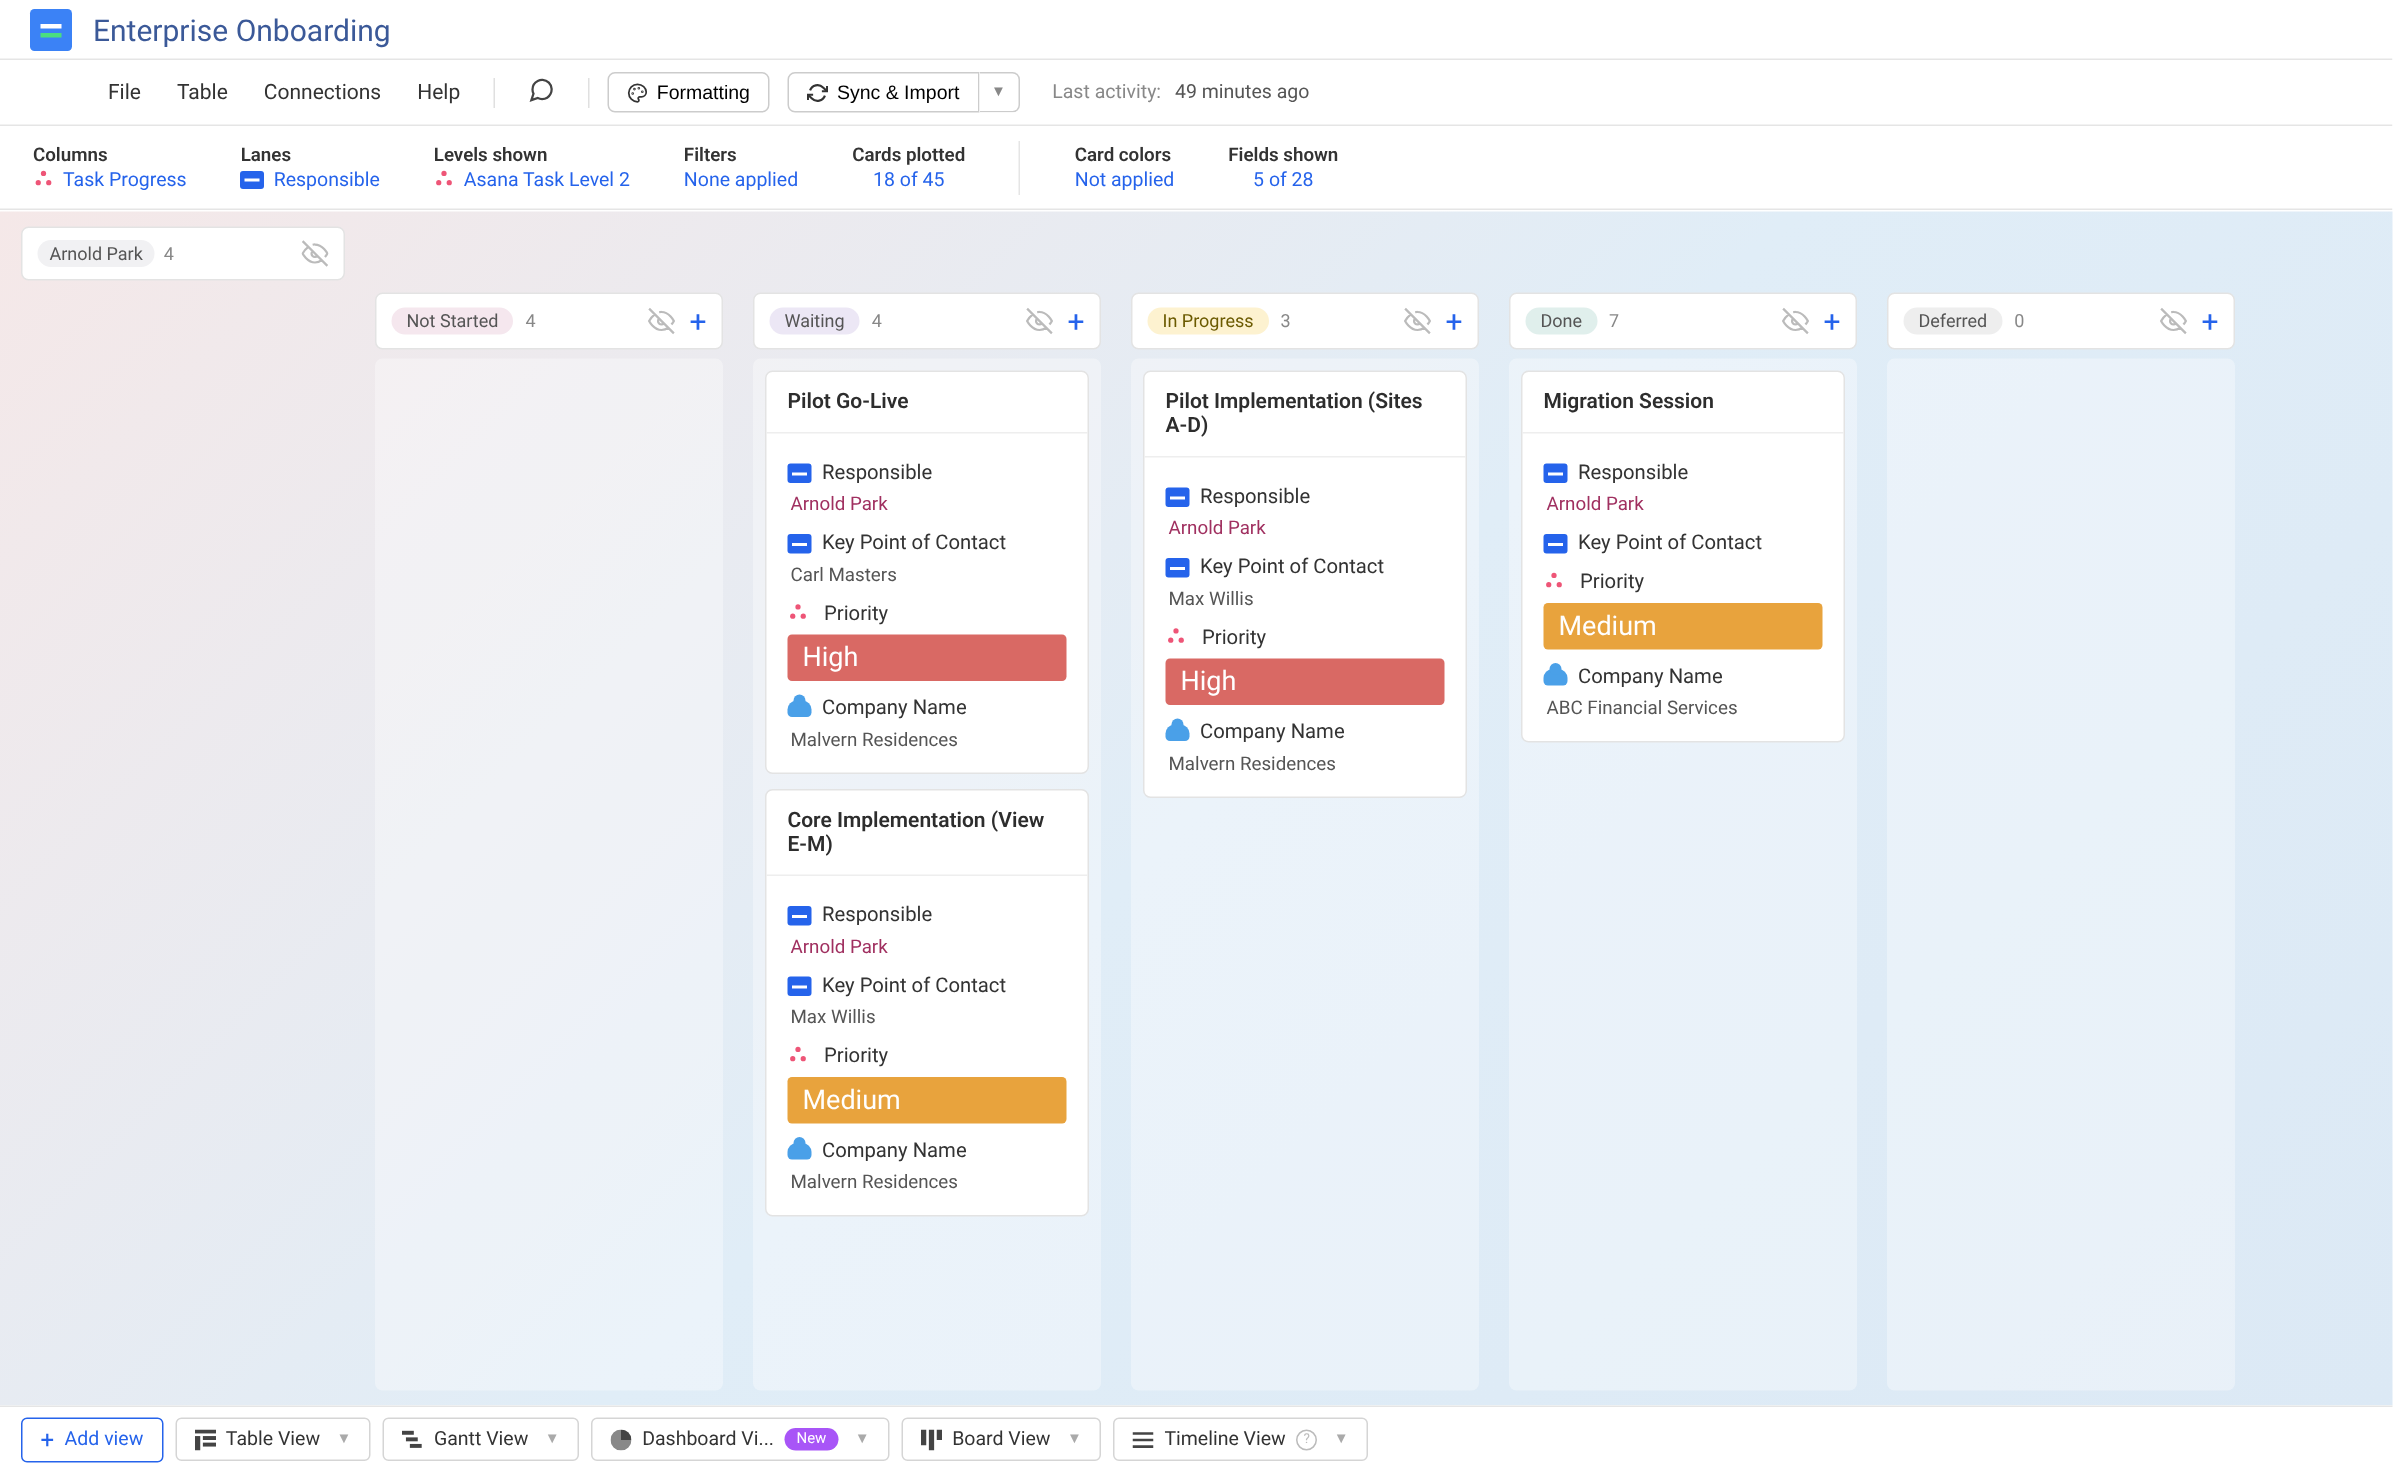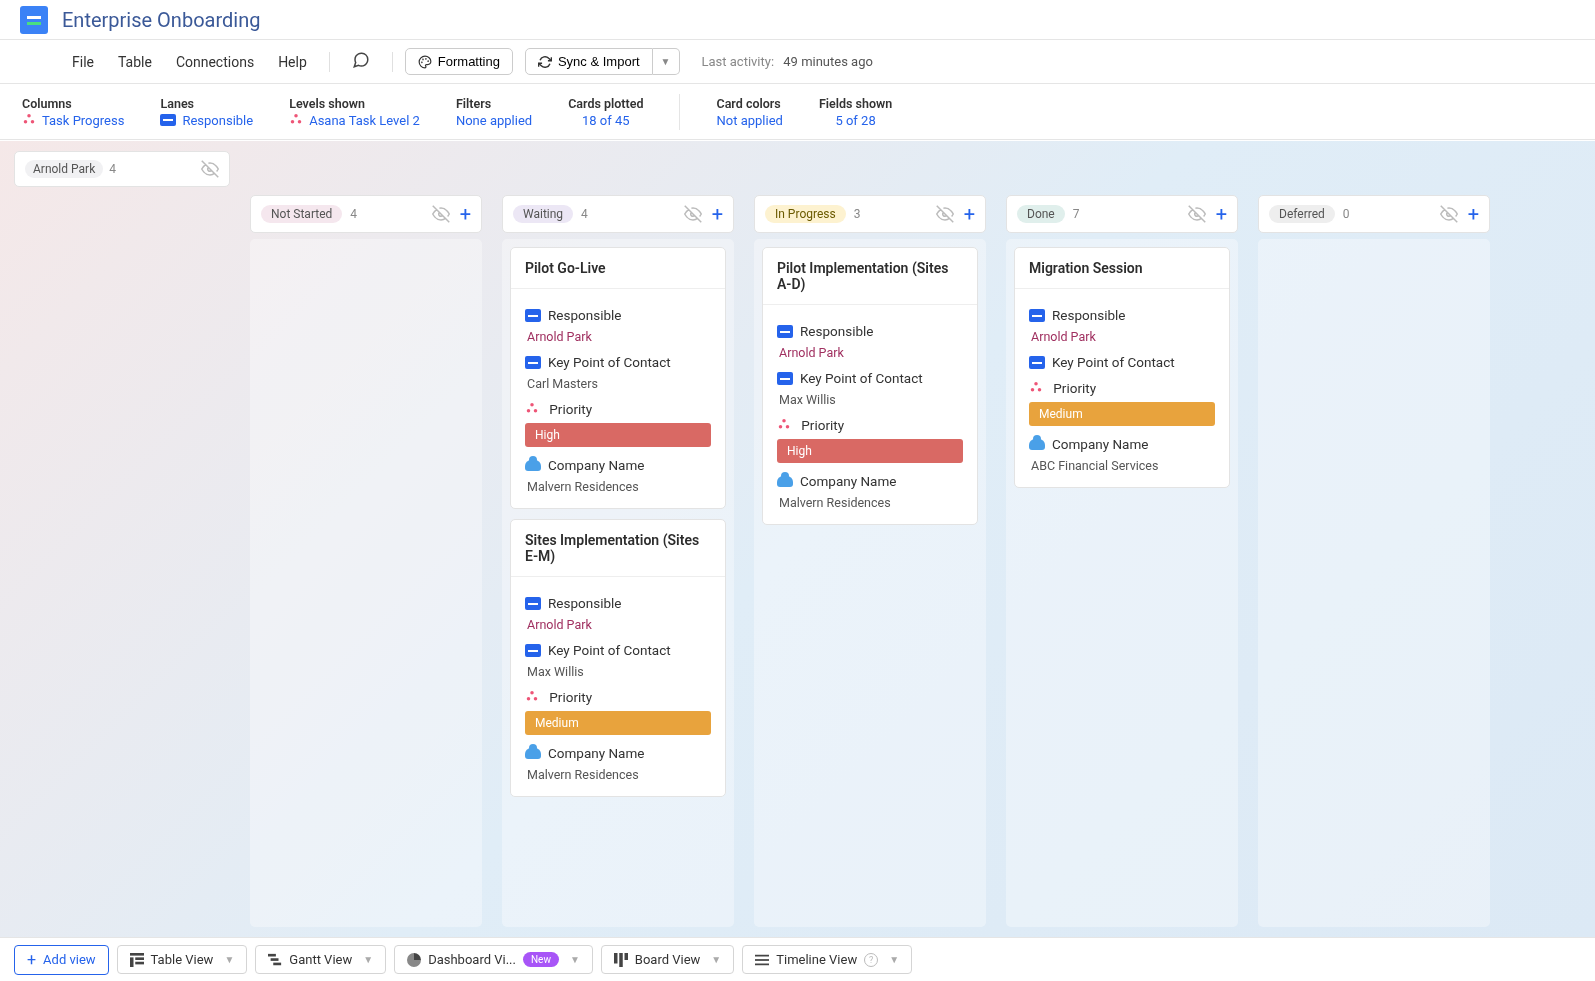--- a/index.html
+++ b/index.html
@@ -59,21 +59,21 @@
 
 .col-body { background: rgba(255,255,255,0.35); border-radius: 5px; flex: 1; padding: 8px; display: flex; flex-direction: column; gap: 10px; overflow-y: auto; }
 
 .card { background: #fff; border: 1px solid #e3e3e3; border-radius: 5px; }
 .card-title { padding: 12px 14px; font-weight: 600; font-size: 14px; border-bottom: 1px solid #eee; }
 .card-body { padding: 8px 14px 14px; }
 .field { margin-top: 10px; }
 .field-label { display: flex; align-items: center; gap: 7px; font-size: 13.5px; color: #333; font-weight: 400; }
 .field-value { font-size: 12.5px; color: #555; margin-top: 6px; margin-left: 2px; }
 .field-value.link { color: #a03060; }
-.priority-badge { display: block; margin-top: 6px; padding: 5px 10px; border-radius: 3px; font-size: 12px; color: #fff; }
+.priority-badge { display: block; margin-top: 6px; padding: 5px 10px; border-radius: 3px; font-size: 18px; color: #fff; }
 .priority-high { background: #d96964; }
 .priority-medium { background: #e8a33d; }
 
 .fld-icon { width: 16px; height: 13px; display: inline-block; border-radius: 2px; flex-shrink: 0; }
 .fld-icon.blue { background: #2563eb; position: relative; }
 .fld-icon.blue::after { content:''; position:absolute; left:3px; top:6px; width:10px; height:2px; background:#fff; }
 .fld-icon.cloud { width:16px; height:11px; background:#4aa0e8; border-radius: 6px 6px 3px 3px; position:relative; }
 .fld-icon.cloud::before { content:''; position:absolute; width:8px; height:8px; background:#4aa0e8; border-radius:50%; top:-4px; left:4px; }
 
 
@@ -253,21 +253,21 @@
                   </svg>&nbsp;Priority</div>
           <span class="priority-badge priority-high">High</span>
         </div>
         <div class="field">
           <div class="field-label"><span class="fld-icon cloud"></span>Company Name</div>
           <div class="field-value">Malvern Residences</div>
         </div>
       </div>
     </div>
     <div class="card">
-      <div class="card-title">Sites Implementation (Sites E-M)</div>
+      <div class="card-title">Core Implementation (View E-M)</div>
       <div class="card-body">
         <div class="field">
           <div class="field-label"><span class="fld-icon blue"></span>Responsible</div>
           <div class="field-value link">Arnold Park</div>
         </div>
         <div class="field">
           <div class="field-label"><span class="fld-icon blue"></span>Key Point of Contact</div>
           <div class="field-value">Max Willis</div>
         </div>
         <div class="field">

